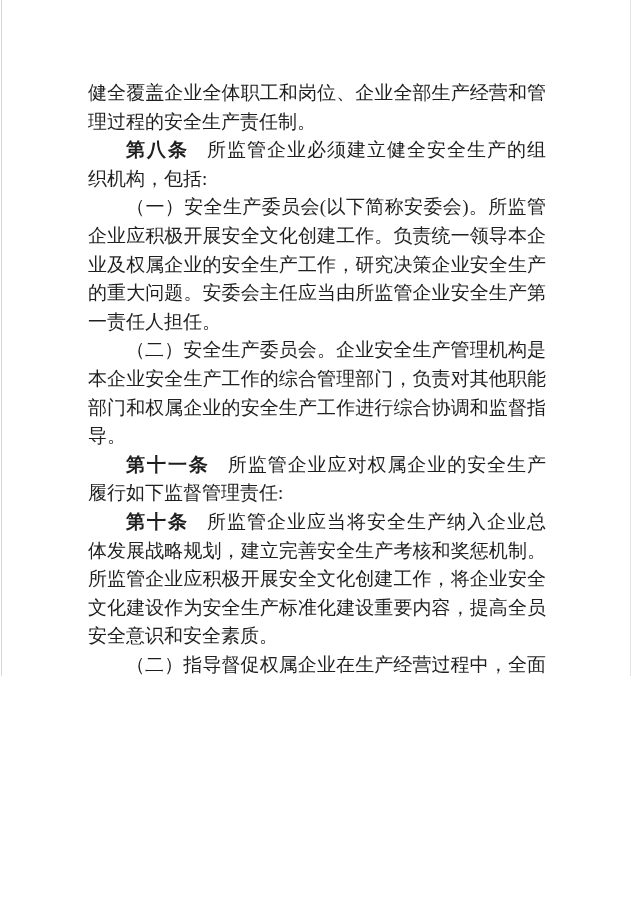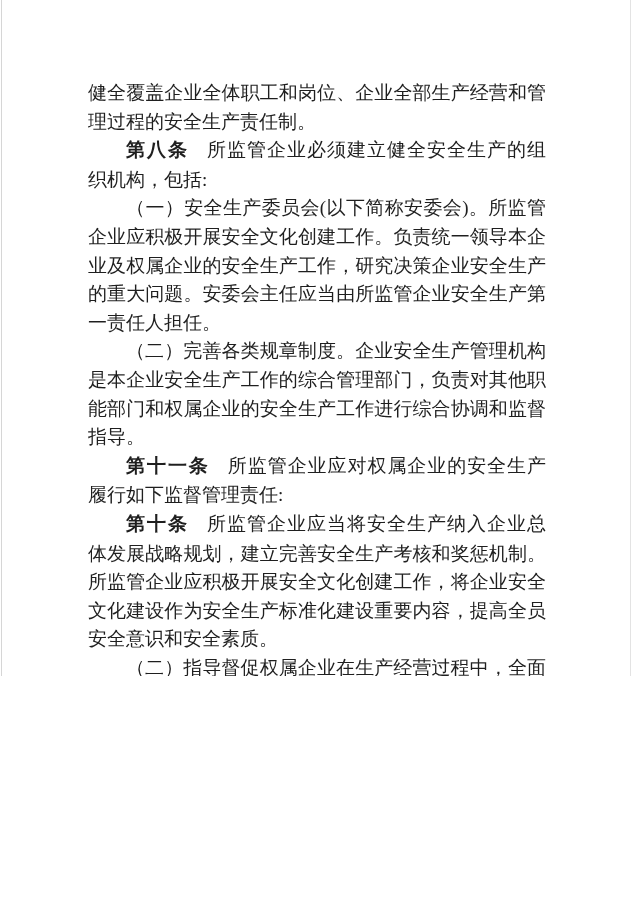--- a/index.html
+++ b/index.html
@@ -51,21 +51,20 @@
     text-indent: 2em;
     word-break: break-all;
   }
   .doc p.no-indent {
     text-indent: 0;
   }
   .doc .term {
     font-weight: bold;
     margin-right: 0.95em;
     letter-spacing: 1px;
-    font-family: Liberation Mono, monospace;
   }
   .page-number {
     position: absolute;
     left: 92px;
     top: 802px;
     font-size: 18px;
     line-height: 28px;
     color: #222222;
     letter-spacing: 2px;
   }
@@ -78,21 +77,21 @@
   <div class="edge-right"></div>
   <div class="edge-bottom"></div>
 
   <div class="doc">
   <p class="no-indent"><span class="ptext">健全覆盖企业全体职工和岗位、企业全部生产经营和管理过程的安全生产责任制。</span></p>
 
   <p><b class="term">第八条</b><span class="ptext">所监管企业必须建立健全安全生产的组织机构，包括:</span></p>
 
   <p><span class="ptext">（一）安全生产委员会(以下简称安委会)。所监管企业应积极开展安全文化创建工作。负责统一领导本企业及权属企业的安全生产工作，研究决策企业安全生产的重大问题。安委会主任应当由所监管企业安全生产第一责任人担任。</span></p>
 
-  <p><span class="ptext">（二）完善各类规章制度。企业安全生产管理机构是本企业安全生产工作的综合管理部门，负责对其他职能部门和权属企业的安全生产工作进行综合协调和监督指导。</span></p>
+  <p><span class="ptext">（二）安全生产委员会。企业安全生产管理机构是本企业安全生产工作的综合管理部门，负责对其他职能部门和权属企业的安全生产工作进行综合协调和监督指导。</span></p>
 
 
   <p><b class="term">第十一条</b><span class="ptext">所监管企业应对权属企业的安全生产履行如下监督管理责任:</span></p>
 
   <p><b class="term">第十条</b><span class="ptext">所监管企业应当将安全生产纳入企业总体发展战略规划，建立完善安全生产考核和奖惩机制。所监管企业应积极开展安全文化创建工作，将企业安全文化建设作为安全生产标准化建设重要内容，提高全员安全意识和安全素质。</span></p>
 
 
   <p><span class="ptext">（二）指导督促权属企业在生产经营过程中，全面做好安全风险分级管控、应急管理和隐患排查治理。</span></p>
 </div>
 

